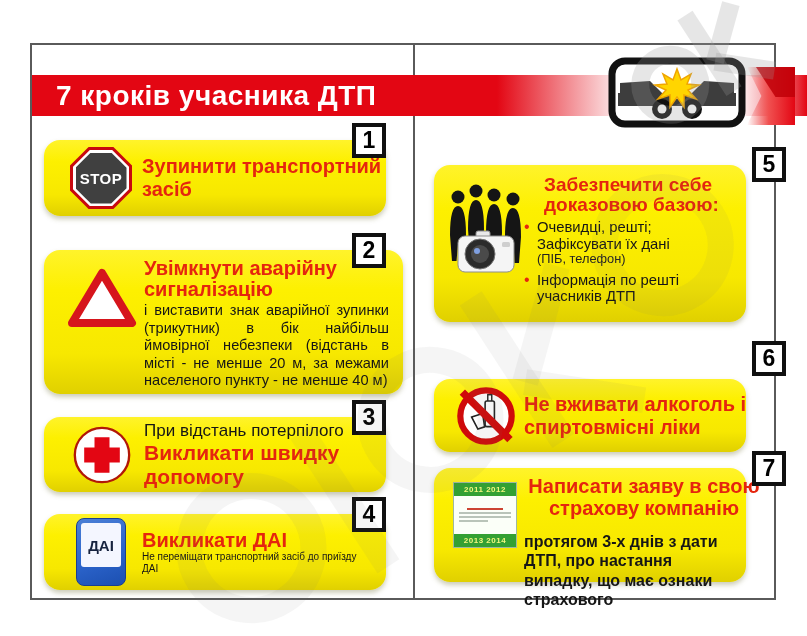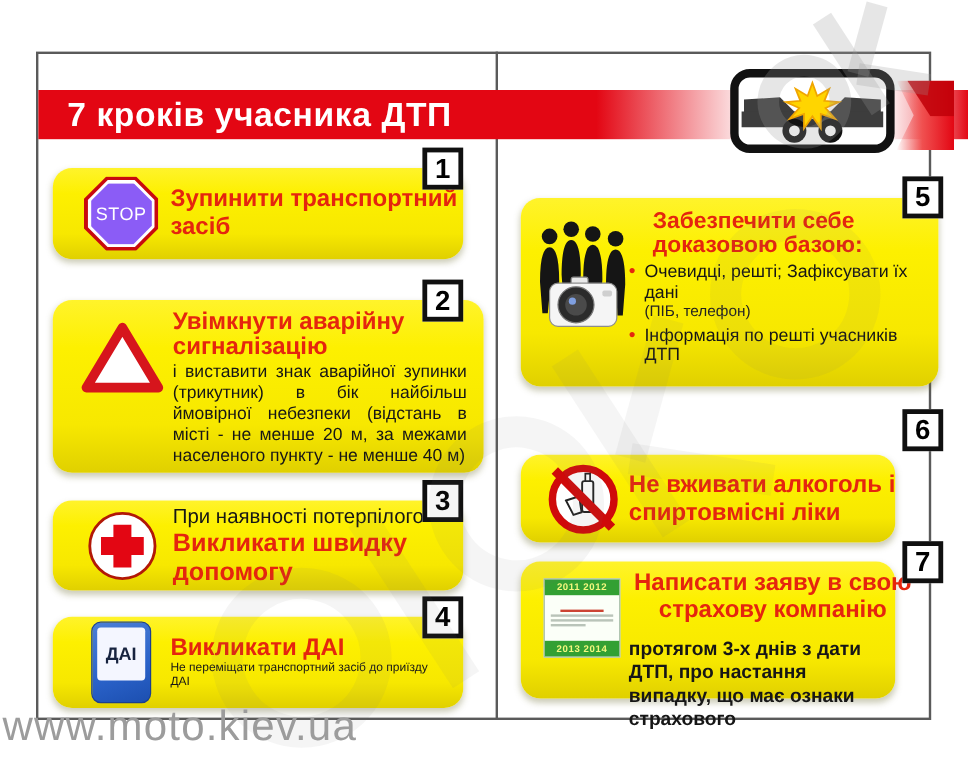--- a/index.html
+++ b/index.html
@@ -26,21 +26,21 @@
 
   
   .step-box{position:absolute;border-radius:16px;
     background:linear-gradient(180deg,#fff32b 0%,#fdf000 28%,#f7e800 72%,#e0d000 100%);
     box-shadow:0 3px 5px rgba(110,110,50,.35);
     display:flex;align-items:center;box-sizing:border-box;}
   .box1{left:44px;top:140px;width:342px;height:76px;padding:6px 12px 6px 16px;}
   .box2{left:44px;top:250px;width:359px;height:144px;padding:8px 14px 8px 16px;align-items:flex-start;}
   .box3{left:44px;top:417px;width:342px;height:75px;padding:6px 10px 6px 16px;}
   .box4{left:44px;top:514px;width:342px;height:76px;padding:6px 12px 6px 16px;}
-  .box5{left:434px;top:165px;width:348px;height:157px;padding:10px 10px 8px 12px;align-items:flex-start;}
+  .box5{left:434px;top:165px;width:312px;height:157px;padding:10px 10px 8px 12px;align-items:flex-start;}
   .box6{left:434px;top:379px;width:312px;height:73px;padding:6px 10px 6px 14px;}
   .box7{left:434px;top:468px;width:312px;height:114px;padding:8px 10px 8px 12px;align-items:flex-start;}
 
   .icon-cell{flex:0 0 auto;display:flex;align-items:center;justify-content:center;}
   .txt-cell{flex:1 1 auto;min-width:0;}
 
   .step-title{color:#e5250e;font-weight:bold;}
   .step-body{color:#161616;}
 
   
@@ -63,22 +63,22 @@
   .bullets li::before{content:"•";position:absolute;left:0;top:-1px;color:#e5250e;font-size:16px;}
   .bullet-sub{display:block;font-size:12.8px;color:#222;}
   .t6{font-size:20px;line-height:1.12;width:225px;}
   .t7-title{font-size:20px;line-height:1.08;width:240px;margin-bottom:13px;text-align:center;}
   .t7-body{font-size:16px;line-height:1.2;font-weight:bold;}
 
   
   .octo{clip-path:polygon(30% 0,70% 0,100% 30%,100% 70%,70% 100%,30% 100%,0 70%,0 30%);}
   .stop-outer{width:62px;height:62px;background:#c8090f;display:flex;align-items:center;justify-content:center;}
   .stop-mid{width:56px;height:56px;background:#ffffff;display:flex;align-items:center;justify-content:center;}
-  .stop-inner{width:51px;height:51px;background:#8b5cf6;display:flex;align-items:center;justify-content:center;
-    color:#fff;font-weight:normal;font-size:15px;letter-spacing:.5px;}
+  .stop-inner{width:51px;height:51px;background:#404040;display:flex;align-items:center;justify-content:center;
+    color:#fff;font-weight:bold;font-size:15px;letter-spacing:.5px;}
 
   
   .dai-sign{width:50px;height:68px;background:linear-gradient(160deg,#4b7fd6 0%,#2a62c9 60%,#1c4fb0 100%);
     border-radius:8px;border:1px solid #1b3f8f;display:flex;justify-content:center;box-sizing:border-box;}
   .dai-inner{margin-top:4px;width:40px;height:44px;background:#f4f6ff;border-radius:3px;
     display:flex;align-items:center;justify-content:center;color:#17233f;font-weight:bold;font-size:15px;}
 
   
   .policy{width:64px;height:66px;background:#fbfff8;border:1px solid #9fb89f;box-sizing:border-box;
     display:flex;flex-direction:column;font-family:"Liberation Sans",sans-serif;}
@@ -170,21 +170,21 @@
       <span>3</span>
     </div>
   <div class="step-box box3">
     <div class="icon-cell" style="width:84px;">
       <svg width="60" height="60" viewBox="0 0 64 64">
         <circle cx="32" cy="32" r="29" fill="#ffffff" stroke="#b21807" stroke-width="2.5"></circle>
         <path d="M24 13 h16 v11 h11 v16 h-11 v11 h-16 v-11 h-11 v-16 h11 z" fill="#e30613"></path>
       </svg>
     </div>
     <div class="txt-cell">
-      <div class="t3-pre">При наявності потерпілого</div>
+      <div class="t3-pre">При відстань потерпілого</div>
       <div class="step-title t3-title">Викликати швидку допомогу</div>
     </div>
   </div>
 
   <div class="badge bdg4">
       <span>4</span>
     </div>
   <div class="step-box box4">
     <div class="icon-cell" style="width:82px;">
       <div class="dai-sign">
@@ -265,15 +265,14 @@
         </div>
         <div class="policy-bar">2013  2014</div>
       </div>
     </div>
     <div class="txt-cell">
       <div class="step-title t7-title">Написати заяву в свою страхову компанію</div>
       <div class="step-body t7-body">протягом 3-х днів з дати ДТП, про настання випадку, що має ознаки страхового</div>
     </div>
   </div>
 
-  <div class="url-watermark">www.moto.kiev.ua</div>
 
 </div>
 
 </body></html>

